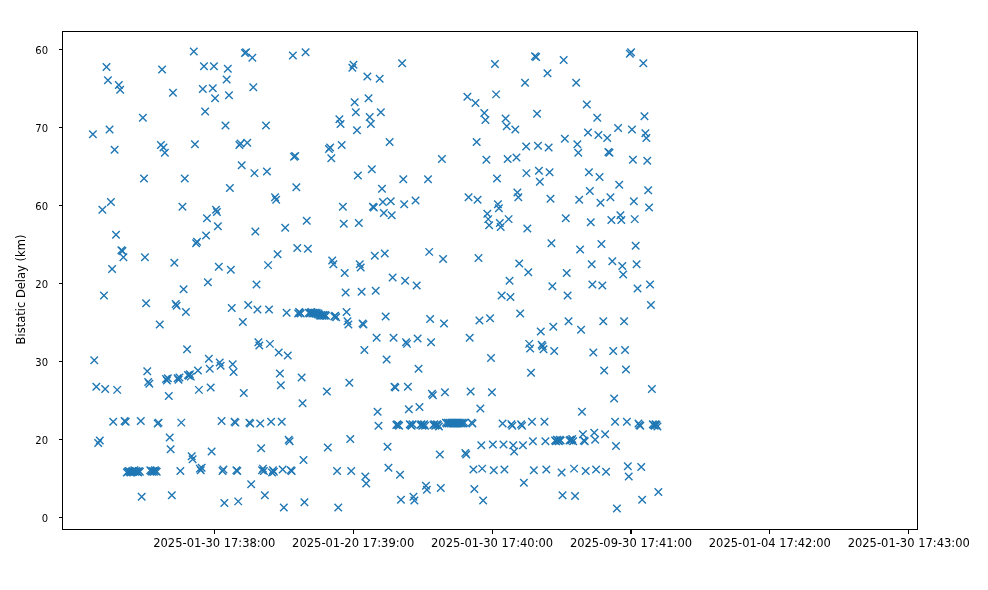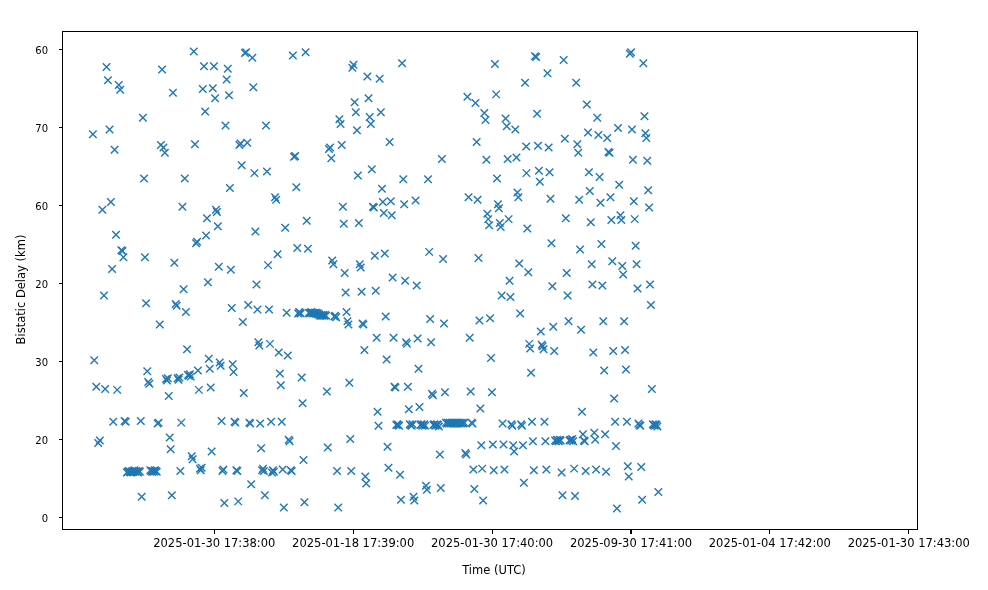--- a/index.html
+++ b/index.html
@@ -126,21 +126,21 @@
       <div class="ytick-label" style="top: 205.65px;">60</div>
       <div class="ytick-mark" style="top: 205.15px;"></div>
       <div class="ytick-label" style="top: 127.681px;">70</div>
       <div class="ytick-mark" style="top: 127.181px;"></div>
       <div class="ytick-label" style="top: 49.7125px;">60</div>
       <div class="ytick-mark" style="top: 49.2125px;"></div>
     </div>
   <div id="xticks">
       <div class="xtick-label" style="left: 214.312px; text-align: right;">2025-01-30 17:38:00</div>
       <div class="xtick-mark" style="left: 213.812px;"></div>
-      <div class="xtick-label" style="left: 353.197px;">2025-01-18 17:39:00</div>
+      <div class="xtick-label" style="left: 353.197px;">2025-01-20 17:39:00</div>
       <div class="xtick-mark" style="left: 352.697px;"></div>
       <div class="xtick-label" style="left: 492.083px;">2025-01-30 17:40:00</div>
       <div class="xtick-mark" style="left: 491.583px;"></div>
       <div class="xtick-label" style="left: 630.969px;">2025-09-30 17:41:00</div>
       <div class="xtick-mark" style="left: 630.469px;"></div>
       <div class="xtick-label" style="left: 769.855px;">2025-01-04 17:42:00</div>
       <div class="xtick-mark" style="left: 769.355px;"></div>
       <div class="xtick-label" style="left: 908.741px; text-align: right;">2025-01-30 17:43:00</div>
       <div class="xtick-mark" style="left: 908.241px;"></div>
     </div>
@@ -711,15 +711,14 @@
           <path d="M586.9779610600325,389.2125L594.4779610600325,396.7125M586.9779610600325,396.7125L594.4779610600325,389.2125" stroke="#1f77b4" stroke-width="1.4" fill="none" stroke-linecap="butt"></path>
           <path d="M587.903866955111,389.9921875L595.403866955111,397.4921875M587.903866955111,397.4921875L595.403866955111,389.9921875" stroke="#1f77b4" stroke-width="1.4" fill="none" stroke-linecap="butt"></path>
           <path d="M588.8297728501893,388.4328125L596.3297728501893,395.9328125M588.8297728501893,395.9328125L596.3297728501893,388.4328125" stroke="#1f77b4" stroke-width="1.4" fill="none" stroke-linecap="butt"></path>
           <path d="M589.7556787452677,389.2125L597.2556787452677,396.7125M589.7556787452677,396.7125L597.2556787452677,389.2125" stroke="#1f77b4" stroke-width="1.4" fill="none" stroke-linecap="butt"></path>
           <path d="M590.6815846403462,390.771875L598.1815846403462,398.271875M590.6815846403462,398.271875L598.1815846403462,390.771875" stroke="#1f77b4" stroke-width="1.4" fill="none" stroke-linecap="butt"></path>
           <path d="M591.6074905354245,456.265625L599.1074905354245,463.765625M591.6074905354245,463.765625L599.1074905354245,456.265625" stroke="#1f77b4" stroke-width="1.4" fill="none" stroke-linecap="butt"></path>
         </g>
     </svg>
   </div>
 
-  <div id="xlabel">Time (UTC)</div>
 
 </div>
 
 </body></html>

